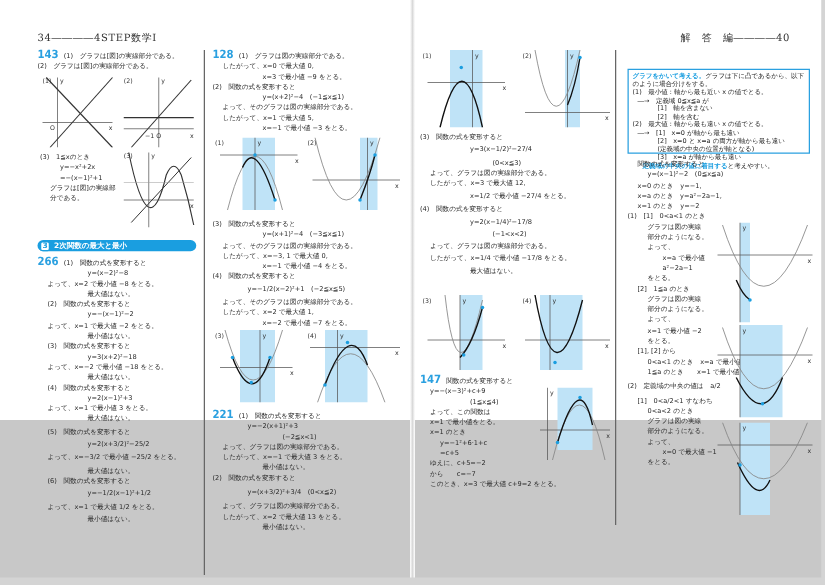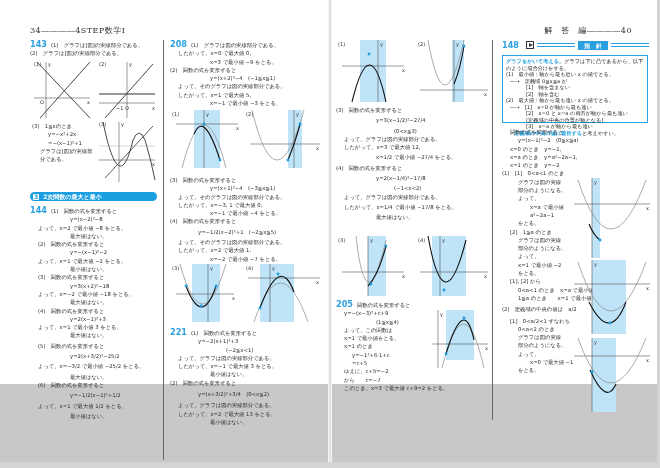--- a/index.html
+++ b/index.html
@@ -1,18 +1,18 @@
 <!DOCTYPE html>
 <html><head>
 <meta charset="utf-8">
 <style>
   * { box-sizing: border-box; margin: 0; padding: 0; }
   html, body { width: 660px; height: 468px; overflow: hidden; background: #c8c8c8; }
   body { font-family: "DejaVu Sans", sans-serif; color: #222; position: relative; }
-  .spread { position: absolute; left: 0; top: 0; width: 660px; height: 384px; background: #fff; }
+  .spread { position: absolute; left: 0; top: 0; width: 660px; height: 336px; background: #fff; }
   .gutter { position: absolute; left: 328px; top: 0; width: 4px; height: 468px; background: linear-gradient(90deg,#fff,#d9d9d9,#fff); }
   .page-edge-bottom { position:absolute; left:0; top:462px; width:660px; height:6px; background:#d4d4d4; }
   .page-edge-right { position:absolute; left:657px; top:0; width:3px; height:468px; background:#d4d4d4; }
   .hdr { position: absolute; top: 25px; font-size: 8px; color: #333; font-family: "DejaVu Serif", serif; letter-spacing: 0.5px; }
   .hdr-left { left: 30px; }
   .hdr-right { right: 28px; }
   .col { position: absolute; font-size: 5.3px; line-height: 8.3px; color: #2a2a2a; }
   .col-rule { position: absolute; width: 1px; background: #666; }
   .pnum { color: #2aa0e0; font-weight: bold; font-size: 9px; margin-right: 4px; font-family: "DejaVu Sans Condensed", "DejaVu Sans", sans-serif; text-align: right; }
   .ln { white-space: nowrap; }
@@ -86,21 +86,21 @@
     <text x="2" y="6" font-size="5" fill="#333">(3)</text>
     <text x="24" y="6" font-size="5" fill="#333">y</text>
     <text x="55" y="46" font-size="5" fill="#333">x</text>
   </svg>
 
   <div class="sec-bar">
     <span class="num">3</span><span>2次関数の最大と最小</span>
   </div>
 
   <div class="col" style="left:30px; top:206px; width:130px;">
-    <div class="ln"><span class="pnum">144</span><span>(1)　関数の式を変形すると</span></div>
+    <div class="ln"><span class="pnum">266</span><span>(1)　関数の式を変形すると</span></div>
     <div class="ln i4">y=(x−2)²−8</div>
     <div class="ln i1">よって、x=2 で最小値 −8 をとる。</div>
     <div class="ln i4">最大値はない。</div>
     <div class="ln i1">(2)　関数の式を変形すると</div>
     <div class="ln i4">y=−(x−1)²−2</div>
     <div class="ln i1">よって、x=1 で最大値 −2 をとる。</div>
     <div class="ln i4">最小値はない。</div>
     <div class="ln i1">(3)　関数の式を変形すると</div>
     <div class="ln i4">y=3(x+2)²−18</div>
     <div class="ln i1">よって、x=−2 で最小値 −18 をとる。</div>
@@ -113,21 +113,21 @@
     <div class="ln i4" style="margin:2px 0">y=2(x+3/2)²−25/2</div>
     <div class="ln i1" style="margin-bottom:2px">よって、x=−3/2 で最小値 −25/2 をとる。</div>
     <div class="ln i4">最大値はない。</div>
     <div class="ln i1">(6)　関数の式を変形すると</div>
     <div class="ln i4" style="margin:2px 0">y=−1/2(x−1)²+1/2</div>
     <div class="ln i1" style="margin-bottom:2px">よって、x=1 で最大値 1/2 をとる。</div>
     <div class="ln i4">最小値はない。</div>
   </div>
 
   <div class="col" style="left:170px; top:40px; width:156px;">
-    <div class="ln"><span class="pnum">208</span><span>(1)　グラフは図の実線部分である。</span></div>
+    <div class="ln"><span class="pnum">128</span><span>(1)　グラフは図の実線部分である。</span></div>
     <div class="ln i1">したがって、x=0 で最大値 0,</div>
     <div class="ln i4">x=3 で最小値 −9 をとる。</div>
     <div class="ln">(2)　関数の式を変形すると</div>
     <div class="ln i4">y=(x+2)²−4　(−1≦x≦1)</div>
     <div class="ln i1">よって、そのグラフは図の実線部分である。</div>
     <div class="ln i1">したがって、x=1 で最大値 5,</div>
     <div class="ln i4">x=−1 で最小値 −3 をとる。</div>
   </div>
 
   <svg class="graph" style="left:172px; top:110px;" width="70" height="58" viewBox="0 0 70 58">
@@ -262,21 +262,21 @@
     <line x1="2" y1="36" x2="70" y2="36" stroke="#555" stroke-width="0.6"></line>
     <line x1="22" y1="0" x2="22" y2="60" stroke="#555" stroke-width="0.6"></line>
     <path d="M10 0 Q26 90 48 4" fill="none" stroke="#111" stroke-width="1.1"></path>
     <circle cx="26" cy="54" r="1.4" fill="#1a9ee0"></circle>
     <text x="0" y="6" font-size="5" fill="#333">(4)</text>
     <text x="24" y="6" font-size="5" fill="#333">y</text>
     <text x="66" y="42" font-size="5" fill="#333">x</text>
   </svg>
 
   <div class="col" style="left:336px; top:300px; width:154px;">
-    <div class="ln"><span class="pnum">205</span><span>関数の式を変形すると</span></div>
+    <div class="ln"><span class="pnum">147</span><span>関数の式を変形すると</span></div>
     <div class="ln i1">y=−(x−3)²+c+9</div>
     <div class="ln i4">(1≦x≦4)</div>
     <div class="ln i1">よって、この関数は</div>
     <div class="ln i1">x=1 で最小値をとる。</div>
     <div class="ln i1">x=1 のとき</div>
     <div class="ln i2">y=−1²+6·1+c</div>
     <div class="ln i2">=c+5</div>
     <div class="ln i1">ゆえに、c+5=−2</div>
     <div class="ln i1">から　　c=−7</div>
     <div class="ln i1">このとき、x=3 で最大値 c+9=2 をとる。</div>
@@ -287,27 +287,20 @@
     <line x1="2" y1="34" x2="58" y2="34" stroke="#555" stroke-width="0.6"></line>
     <line x1="8" y1="0" x2="8" y2="58" stroke="#555" stroke-width="0.6"></line>
     <path d="M12 58 Q34 -30 54 58" fill="none" stroke="#888" stroke-width="0.7"></path>
     <path d="M16 44 Q34 -16 44 30" fill="none" stroke="#111" stroke-width="1.1"></path>
     <circle cx="34" cy="8" r="1.4" fill="#1a9ee0"></circle>
     <circle cx="16" cy="44" r="1.4" fill="#1a9ee0"></circle>
     <text x="10" y="6" font-size="5" fill="#333">y</text>
     <text x="55" y="40" font-size="5" fill="#333">x</text>
   </svg>
 
-  <div class="hint-head">
-    <span class="pnum">148</span>
-    <span class="play"></span>
-    <span class="dline"></span>
-    <span class="tag">指　針</span>
-    <span class="dline"></span>
-  </div>
 
   <div class="hint-box">
     <div><span class="blue">グラフをかいて考える。</span><span>グラフは下に凸であるから、以下のように場合分けをする。</span></div>
     <div>(1)　最小値：軸から最も近い x の値でとる。</div>
     <div style="padding-left:4px">―→　定義域 0≦x≦a が</div>
     <div style="padding-left:20px">[1]　軸を含まない</div>
     <div style="padding-left:20px">[2]　軸を含む</div>
     <div>(2)　最大値：軸から最も遠い x の値でとる。</div>
     <div style="padding-left:4px">―→　[1]　x=0 が軸から最も遠い</div>
     <div style="padding-left:20px">[2]　x=0 と x=a の両方が軸から最も遠い</div>

